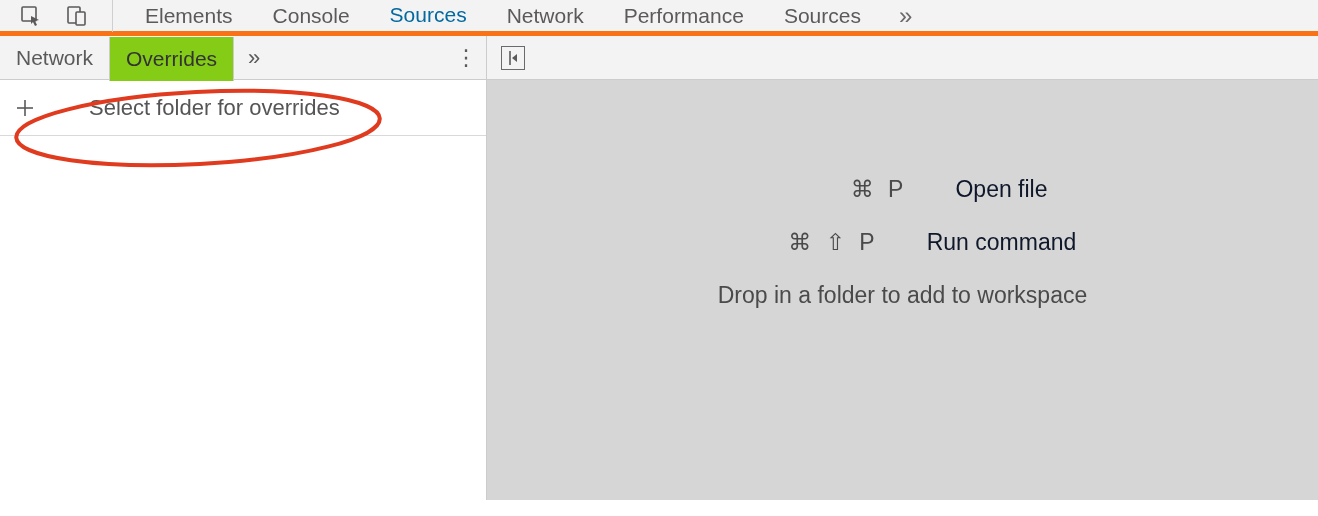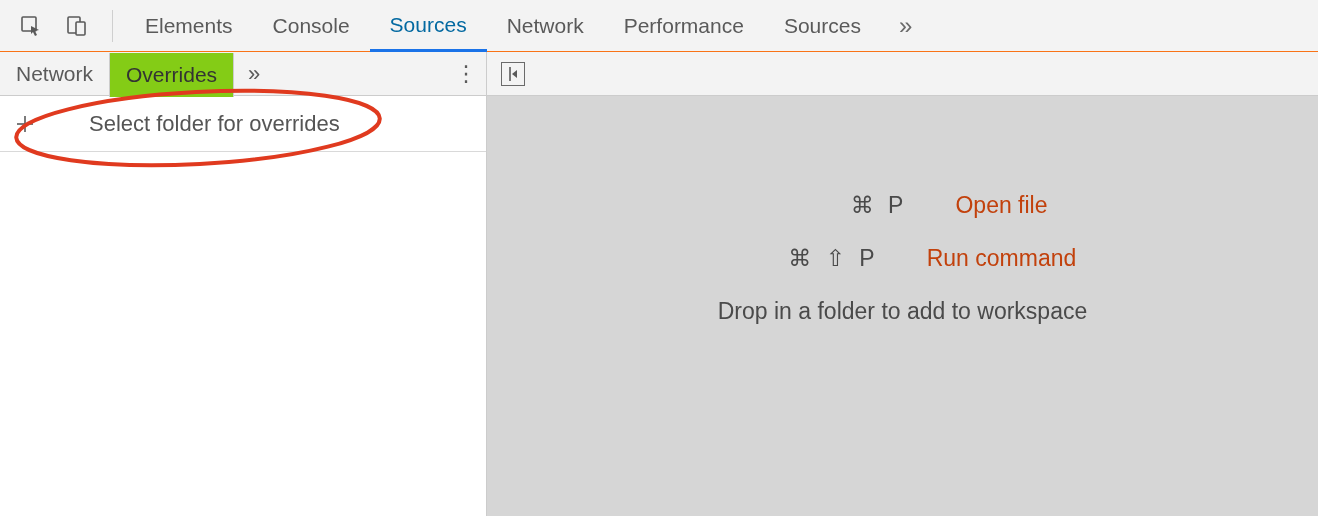--- a/index.html
+++ b/index.html
@@ -6,23 +6,23 @@
   html, body {
     width: 1318px;
     height: 516px;
     font-family: "Helvetica Neue", Arial, sans-serif;
     background: #ffffff;
     overflow: hidden;
   }
 
   
   .toolbar {
-    height: 52px;
+    height: 36px;
     background: #f3f3f3;
-    border-bottom: 1px solid #f97316;
+    border-bottom: 5px solid #f97316;
     display: flex;
     align-items: center;
     padding: 0 8px;
     font-size: 21px;
     color: #5a5a5a;
   }
   .toolbar .icon-btn {
     width: 34px;
     height: 34px;
     display: flex;
@@ -189,21 +189,21 @@
   }
   .hint-keys {
     min-width: 150px;
     text-align: right;
     margin-right: 48px;
     letter-spacing: 4px;
     font-size: 23px;
     color: #4a4a4a;
   }
   .hint-label {
-    color: #c2410c;
+    color: #0f172a;
   }
   .hint-drop {
     color: #4a4a4a;
   }
 
   
   svg { stroke: #5a5a5a; stroke-width: 1.6; fill: none; }
 </style>
 </head>
 <body>

